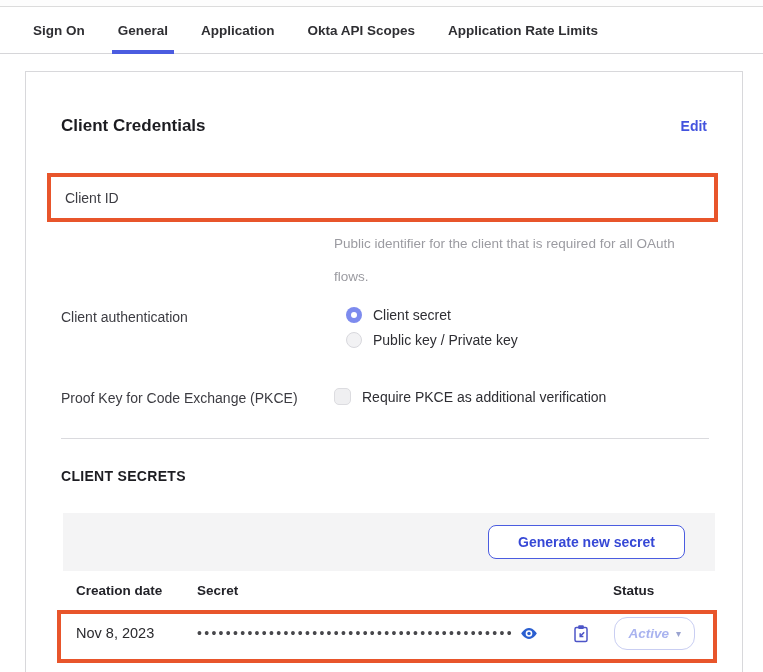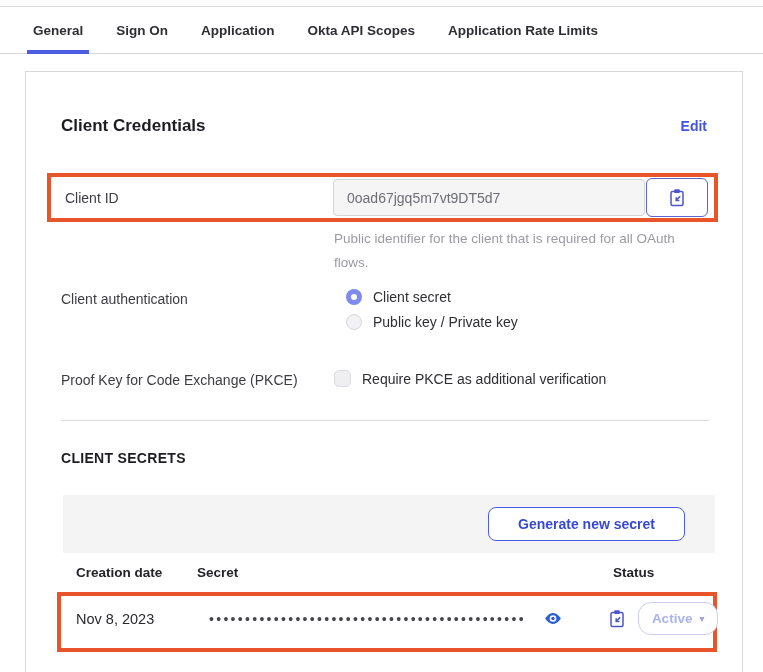--- a/index.html
+++ b/index.html
@@ -17,38 +17,38 @@
   .tabbar{display:flex;gap:33px;padding-left:33px;height:47px;align-items:stretch;border-bottom:1px solid #d6d6d9;}
   .tab{display:flex;align-items:center;font-size:13.5px;font-weight:700;color:#2f2f33;position:relative;cursor:pointer;white-space:nowrap;}
   .tab.active::after{content:"";position:absolute;left:-6px;right:-6px;bottom:-1px;height:4px;background:var(--accent);}
   .card{
     margin:17px 0 0 25px;width:718px;height:601px;background:#fff;
     border:1px solid var(--card-border);border-bottom:none;padding:0 35px;
   }
   .section-head{display:flex;justify-content:space-between;align-items:center;padding-top:44px;gap:39px;}
   .section-title{font-size:17px;font-weight:700;color:#1c1c21;}
   .edit-link{font-size:14px;font-weight:700;color:var(--link);cursor:pointer;}
-  .hl-box{border:4px solid var(--highlight);gap:12px;}
+  .hl-box{border:4px solid var(--highlight);}
   .clientid-box{
     margin-top:37px;margin-left:-14px;width:671px;height:49px;
     display:flex;align-items:center;padding:0 6px 0 14px;
   }
   .field-label{font-size:14px;color:#3c3c42;}
   .clientid-box .field-label{width:259px;}
   .id-group{display:flex;align-items:center;margin-left:auto;}
   .id-input{
     width:312px;height:37px;background:var(--input-bg);border:1px solid var(--input-border);
     border-radius:4px;display:flex;align-items:center;padding-left:13px;
     font-size:14px;color:#6e6e76;
   }
   .copy-btn{
     width:62px;height:39px;margin-left:1px;background:#fff;border:1px solid #5a64c9;
     border-radius:6px;display:flex;align-items:center;justify-content:center;cursor:pointer;color:var(--icon);
   }
-  .help-text{margin-left:273px;margin-top:5px;width:350px;font-size:13.5px;line-height:24px;color:#9b9ba1;}
+  .help-text{margin-left:273px;margin-top:5px;width:350px;font-size:13.5px;line-height:33px;color:#9b9ba1;}
   .form-row{display:flex;align-items:flex-start;}
   .row-auth{margin-top:14px;gap:12px;}
   .row-pkce{margin-top:31px;}
   .form-label{width:273px;font-size:14px;color:#3c3c42;padding-top:2px;}
   .choice{display:flex;align-items:center;margin-bottom:9px;}
   .radio{width:16px;height:16px;border-radius:50%;margin-right:11px;flex:none;position:relative;cursor:pointer;}
   .radio.on{background:var(--radio);}
   .radio.on::after{content:"";position:absolute;left:5px;top:5px;width:6px;height:6px;border-radius:50%;background:#fff;}
   .radio.off{background:#f2f2f4;border:1px solid #d8d8dd;}
   .checkbox{width:17px;height:17px;border-radius:5px;background:#efeff1;border:1px solid #dcdce0;margin-right:11px;flex:none;cursor:pointer;}
@@ -61,69 +61,56 @@
   }
   .generate-btn{
     background:#fff;border:1px solid var(--accent);border-radius:8px;color:#3648d6;
     font-size:14px;font-weight:700;padding:8px 29px;cursor:pointer;font-family:inherit;
   }
   .table-head{display:flex;align-items:center;height:40px;padding-left:15px;border-bottom:1px solid #d9d9de;width:654px;}
   .th{font-size:13.5px;font-weight:700;color:#232329;}
   .col-date{width:121px;flex:none;}
   .col-secret{width:416px;flex:none;display:flex;align-items:center;}
   .secret-row-box{
-    margin-left:-4px;margin-top:-1px;width:660px;height:60px;
+    margin-left:-4px;margin-top:-1px;width:660px;height:53px;
     display:flex;align-items:center;padding:0 18px 7px 15px;
   }
   .td-date{font-size:14.5px;color:#2a2a2e;}
   .dots{font-size:14px;letter-spacing:2.3px;color:#47474b;white-space:nowrap;}
   .eye-btn{margin-left:6px;display:flex;align-items:center;cursor:pointer;color:var(--eye);}
   .copy-inline{margin-left:34px;display:flex;align-items:center;cursor:pointer;color:var(--icon);}
   .status-btn{
     margin-left:auto;background:#fff;border:1px solid var(--status-border);border-radius:13px;
     color:var(--status-text);font-size:13.5px;font-weight:700;padding:8px 13px;cursor:pointer;
-    display:flex;align-items:center;gap:7px;font-family:inherit;
+    display:flex;align-items:center;gap:7px;font-family:inherit;font-style:italic;
   }
   .status-caret{font-size:10px;color:#9aa3d0;}
 </style>
 </head>
 <body>
 
 <div class="top-strip"></div>
 
 <div class="tabbar">
+  <div class="tab">Sign On</div>
   <div class="tab active">General</div>
-  <div class="tab">Sign On</div>
   <div class="tab">Application</div>
   <div class="tab">Okta API Scopes</div>
   <div class="tab">Application Rate Limits</div>
 </div>
 
 <div class="card">
 
   <div class="section-head">
     <div class="section-title">Client Credentials</div>
     <div class="edit-link">Edit</div>
   </div>
 
   <div class="hl-box clientid-box">
     <div class="field-label">Client ID</div>
-    <div class="id-group">
-      <div class="id-input">0oad67jgq5m7vt9DT5d7</div>
-      <div class="copy-btn">
-        <span style="display:flex;">
-          <svg width="18" height="19" viewBox="0 0 18 19">
-            <rect x="3" y="3.5" width="12" height="14" rx="1.5" fill="none" stroke="currentColor" stroke-width="1.5"></rect>
-            <rect x="6.2" y="1.2" width="5.6" height="3.8" rx="1" fill="currentColor"></rect>
-            <path d="M12.2 8.3 L8.4 12.1" fill="none" stroke="currentColor" stroke-width="1.5"></path>
-            <path d="M8.2 9.2 V12.4 H11.4" fill="none" stroke="currentColor" stroke-width="1.5"></path>
-          </svg>
-        </span>
-      </div>
-    </div>
   </div>
 
   <div class="help-text">Public identifier for the client that is required for all OAuth flows.</div>
 
   <div class="form-row row-auth">
     <div class="form-label">Client authentication</div>
     <div>
       <div class="choice">
         <span class="radio on"></span>
         <span class="choice-label">Client secret</span>

